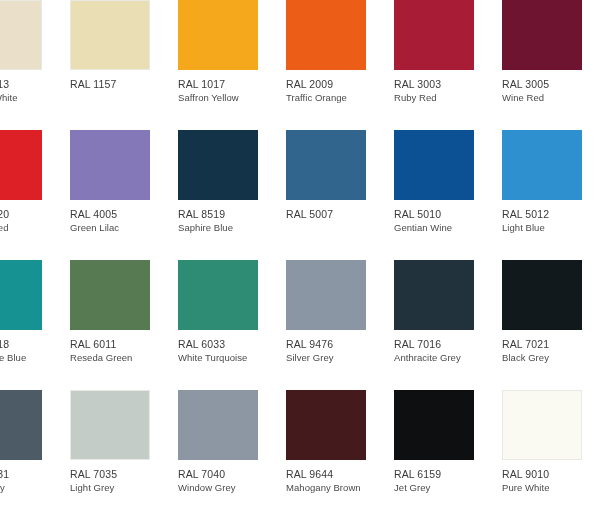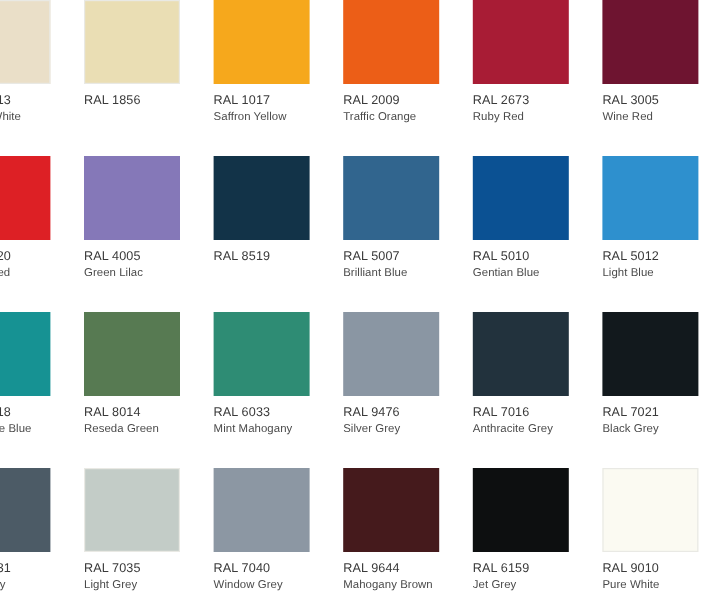--- a/index.html
+++ b/index.html
@@ -68,85 +68,85 @@
 
 <div id="palette">
   <div class="grid">
       <div class="swatch-cell">
         <div class="chip bordered" style="background: rgb(234, 223, 200);"></div>
         <div class="code">RAL 1013</div>
         <div class="name">Oyster White</div>
       </div>
       <div class="swatch-cell">
         <div class="chip bordered" style="background: rgb(234, 222, 180);"></div>
-        <div class="code">RAL 1856</div>
+        <div class="code">RAL 1157</div>
       </div>
       <div class="swatch-cell">
         <div class="chip" style="background: rgb(246, 168, 28);"></div>
         <div class="code">RAL 1017</div>
         <div class="name">Saffron Yellow</div>
       </div>
       <div class="swatch-cell">
         <div class="chip" style="background: rgb(236, 94, 23);"></div>
         <div class="code">RAL 2009</div>
         <div class="name">Traffic Orange</div>
       </div>
       <div class="swatch-cell">
         <div class="chip" style="background: rgb(168, 28, 53);"></div>
-        <div class="code">RAL 2673</div>
+        <div class="code">RAL 3003</div>
         <div class="name">Ruby Red</div>
       </div>
       <div class="swatch-cell">
         <div class="chip" style="background: rgb(110, 20, 48);"></div>
         <div class="code">RAL 3005</div>
         <div class="name">Wine Red</div>
       </div>
       <div class="swatch-cell">
         <div class="chip" style="background: rgb(221, 32, 37);"></div>
         <div class="code">RAL 3020</div>
         <div class="name">Traffic Red</div>
       </div>
       <div class="swatch-cell">
         <div class="chip" style="background: rgb(133, 120, 184);"></div>
         <div class="code">RAL 4005</div>
         <div class="name">Green Lilac</div>
       </div>
       <div class="swatch-cell">
         <div class="chip" style="background: rgb(18, 51, 72);"></div>
         <div class="code">RAL 8519</div>
+        <div class="name">Saphire Blue</div>
       </div>
       <div class="swatch-cell">
         <div class="chip" style="background: rgb(49, 101, 142);"></div>
         <div class="code">RAL 5007</div>
-        <div class="name">Brilliant Blue</div>
       </div>
       <div class="swatch-cell">
         <div class="chip" style="background: rgb(11, 81, 147);"></div>
         <div class="code">RAL 5010</div>
-        <div class="name">Gentian Blue</div>
+        <div class="name">Gentian Wine</div>
       </div>
       <div class="swatch-cell">
         <div class="chip" style="background: rgb(46, 144, 206);"></div>
         <div class="code">RAL 5012</div>
         <div class="name">Light Blue</div>
       </div>
       <div class="swatch-cell">
         <div class="chip" style="background: rgb(22, 146, 147);"></div>
         <div class="code">RAL 5018</div>
         <div class="name">Turquoise Blue</div>
       </div>
       <div class="swatch-cell">
         <div class="chip" style="background: rgb(87, 122, 82);"></div>
-        <div class="code">RAL 8014</div>
+        <div class="code">RAL 6011</div>
         <div class="name">Reseda Green</div>
       </div>
       <div class="swatch-cell">
         <div class="chip" style="background: rgb(46, 140, 116);"></div>
         <div class="code">RAL 6033</div>
-        <div class="name">Mint Mahogany</div>
+        <div class="name">White Turquoise</div>
       </div>
       <div class="swatch-cell">
         <div class="chip" style="background: rgb(138, 150, 163);"></div>
         <div class="code">RAL 9476</div>
         <div class="name">Silver Grey</div>
       </div>
       <div class="swatch-cell">
         <div class="chip" style="background: rgb(34, 50, 61);"></div>
         <div class="code">RAL 7016</div>
         <div class="name">Anthracite Grey</div>

